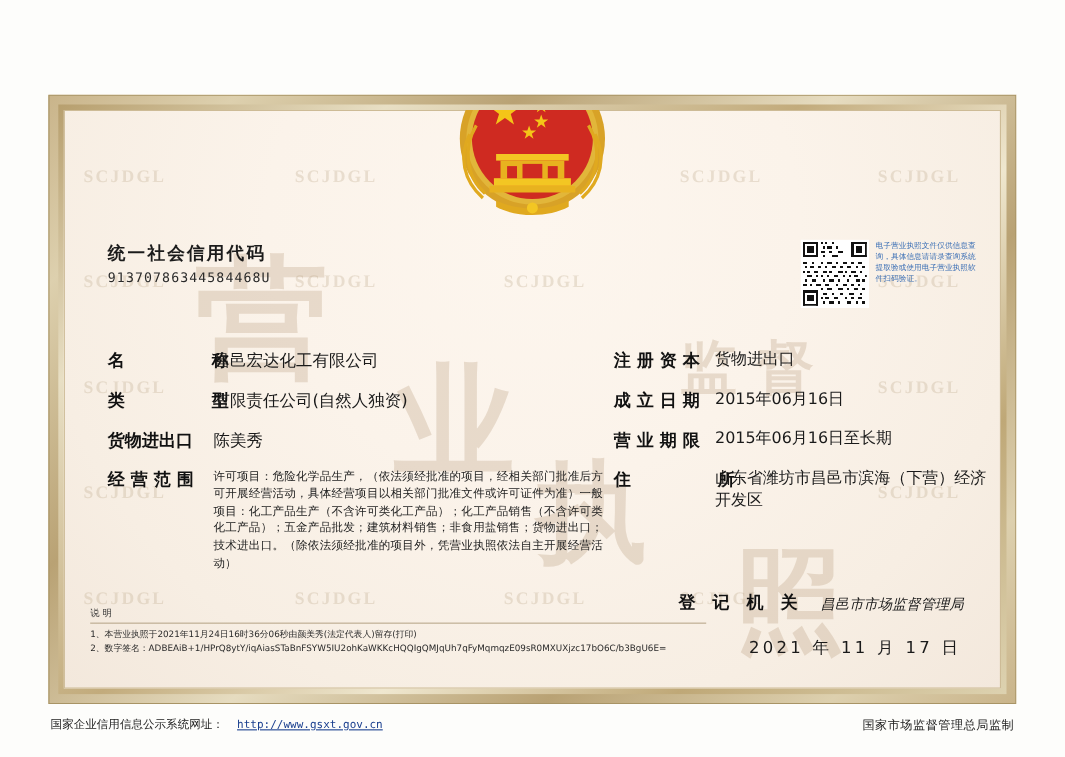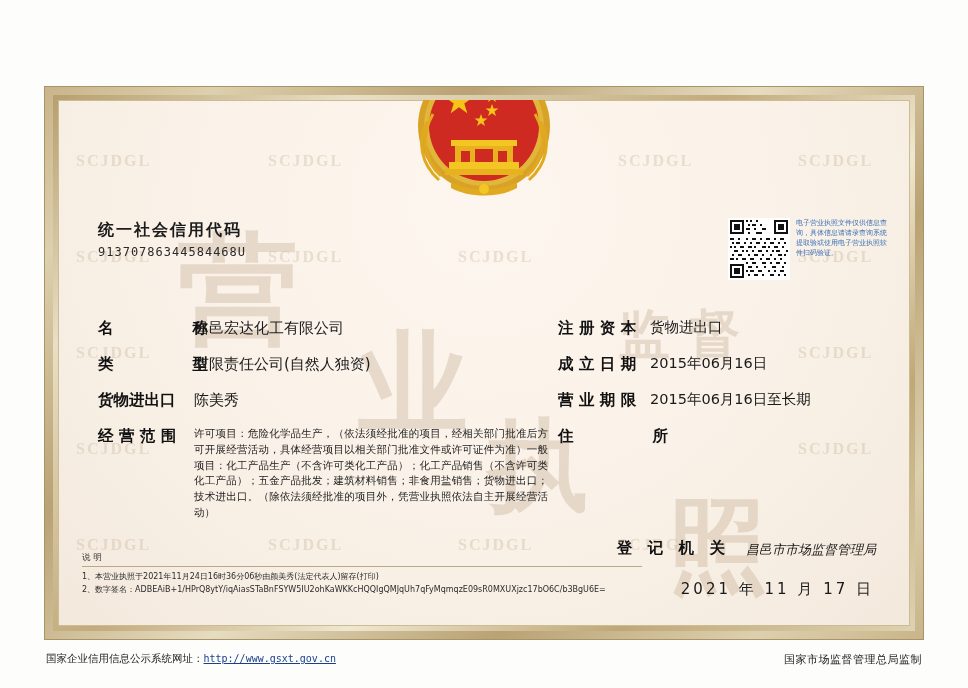--- a/index.html
+++ b/index.html
@@ -276,20 +276,21 @@
     top: 0;
     font-size: 10.5px;
     color: #222;
     font-family: "DejaVu Sans", sans-serif;
   }
   .footer-left .url {
     color: #1a3f8f;
     text-decoration: underline;
     font-family: "DejaVu Sans Mono", monospace;
     font-size: 10px;
+    margin-left: 12px;
   }
   .footer-right {
     position: absolute;
     right: 46px;
     top: 0;
     font-size: 11px;
     color: #222;
     font-family: "DejaVu Sans", sans-serif;
     letter-spacing: 0.5px;
   }
@@ -525,20 +526,21 @@
             <div class="frow">
               <div class="flabel sp2">成 立 日 期</div>
               <div class="fvalue">2015年06月16日</div>
             </div>
             <div class="frow">
               <div class="flabel sp2">营 业 期 限</div>
               <div class="fvalue">2015年06月16日至长期</div>
             </div>
             <div class="frow">
               <div class="flabel sp4">住　　所</div>
+              <div class="fvalue">山东省潍坊市昌邑市滨海（下营）经济开发区</div>
             </div>
           </div>
 
         </div>
 
         <div class="reg-auth">
           <div class="reg-auth-label">登 记 机 关</div>
           <div class="reg-auth-value">昌邑市市场监督管理局</div>
         </div>
         <div class="reg-date">2021 年  11 月 17 日</div>

